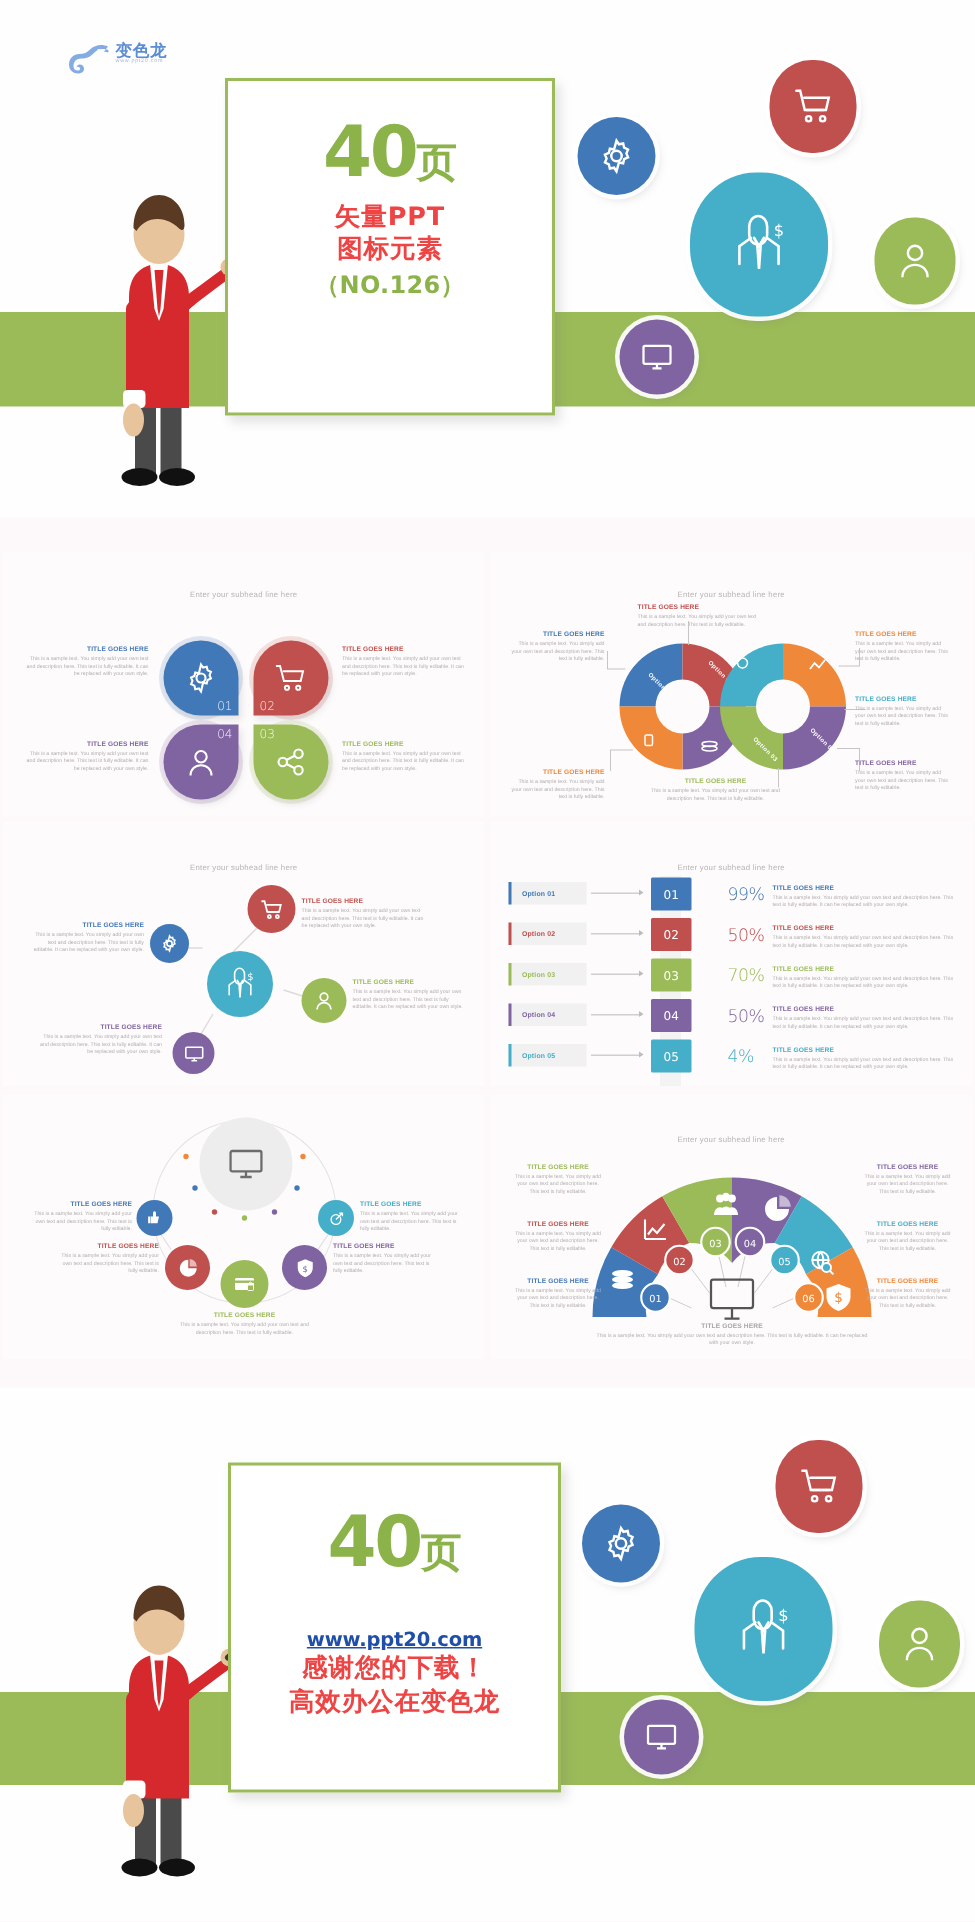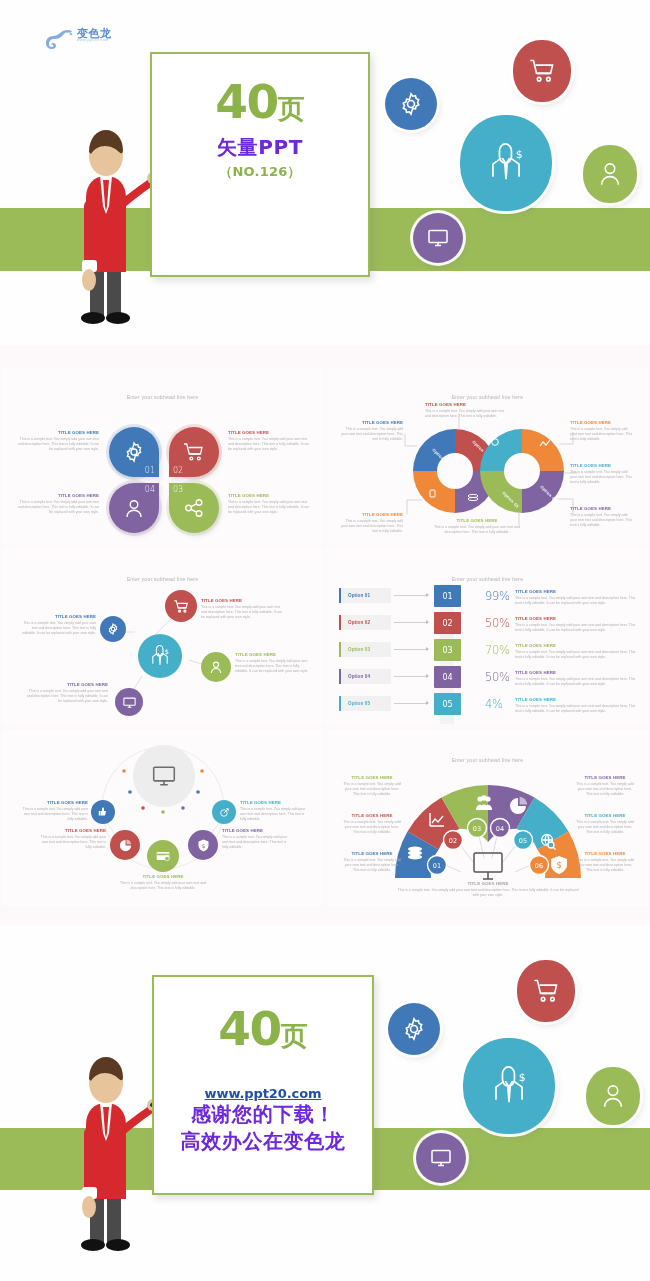--- a/index.html
+++ b/index.html
@@ -15,23 +15,23 @@
   .ttl{font-size:4.4px;font-weight:bold;letter-spacing:.1px;}
   .body-txt{font-size:3.5px;line-height:1.55;color:#b4aeb1;}
 
   
   .band{position:absolute;left:0;width:100%;background:#9bbb59;}
   .frame{position:absolute;background:#fff;border:2.4px solid #9bbb59;
          box-shadow:3px 4px 7px rgba(120,110,115,.20);}
   .big-num{font-size:47px;font-weight:bold;color:#8cb34a;line-height:.92;
            letter-spacing:-1.5px;font-family:"DejaVu Sans",sans-serif;}
   .big-num .unit{font-size:27px;letter-spacing:0;}
-  .zh-main{font-size:20px;font-weight:bold;color:#6d28d9;line-height:1.22;
+  .zh-main{font-size:17px;font-weight:bold;color:#ef4444;line-height:1.22;
            letter-spacing:.6px;font-family:"DejaVu Sans",sans-serif;}
-  .no-line{font-size:13px;font-weight:bold;color:#8cb34a;letter-spacing:.2px;
+  .no-line{font-size:16px;font-weight:bold;color:#8cb34a;letter-spacing:.2px;
            font-family:"DejaVu Sans",sans-serif;}
   .url-line{font-size:13px;font-weight:bold;color:#1f4fa8;text-decoration:underline;
             letter-spacing:-.1px;font-family:"DejaVu Sans",sans-serif;}
 
   
   .logo{position:absolute;display:flex;gap:2px;}
   .logo .txt{display:flex;flex-direction:column;line-height:1;}
   .logo .cn{font-size:11px;font-weight:bold;color:#5b8dd4;letter-spacing:.5px;
             font-family:"DejaVu Sans",sans-serif;}
   .logo .en{font-size:3.6px;color:#a8b8d8;letter-spacing:.5px;}
@@ -116,20 +116,21 @@
     <ellipse cx="46" cy="36" rx="17" ry="20" fill="#e8c49c"></ellipse>
     <path d="M29 32c0-14 8-22 17-22s17 8 17 20c0 4-2 4-4 2-3-3-8-6-14-6-6 0-11 3-14 8z" fill="#5a3a22"></path>
   </svg>
 
   <div class="frame" style="left:150px;top:52px;width:220px;height:225px;"></div>
   <div style="position:absolute;left:150px;top:80px;width:220px;text-align:center;">
     <div class="big-num">
       <span>40</span><span class="unit">页</span>
     </div>
     <div class="zh-main" style="margin-top:12px;">矢量PPT</div>
+    <div class="zh-main">图标元素</div>
     <div class="no-line" style="margin-top:3px;">（NO.126）</div>
   </div>
 
   <div class="cir" style="left:385px;top:78px;width:52px;height:52px;background:#4178b8;">
     <svg width="26" height="26" viewBox="0 0 24 24" fill="none" stroke="#fff" stroke-width="1.5">
       <circle cx="12" cy="12" r="3.2"></circle>
       <path d="M12 2.6l1.5 2.2 2.6-.5.6 2.6 2.4 1.1-1 2.4 1 2.4-2.4 1.1-.6 2.6-2.6-.5L12 21.4l-1.5-2.2-2.6.5-.6-2.6-2.4-1.1 1-2.4-1-2.4 2.4-1.1.6-2.6 2.6.5z"></path>
     </svg>
   </div>
 

